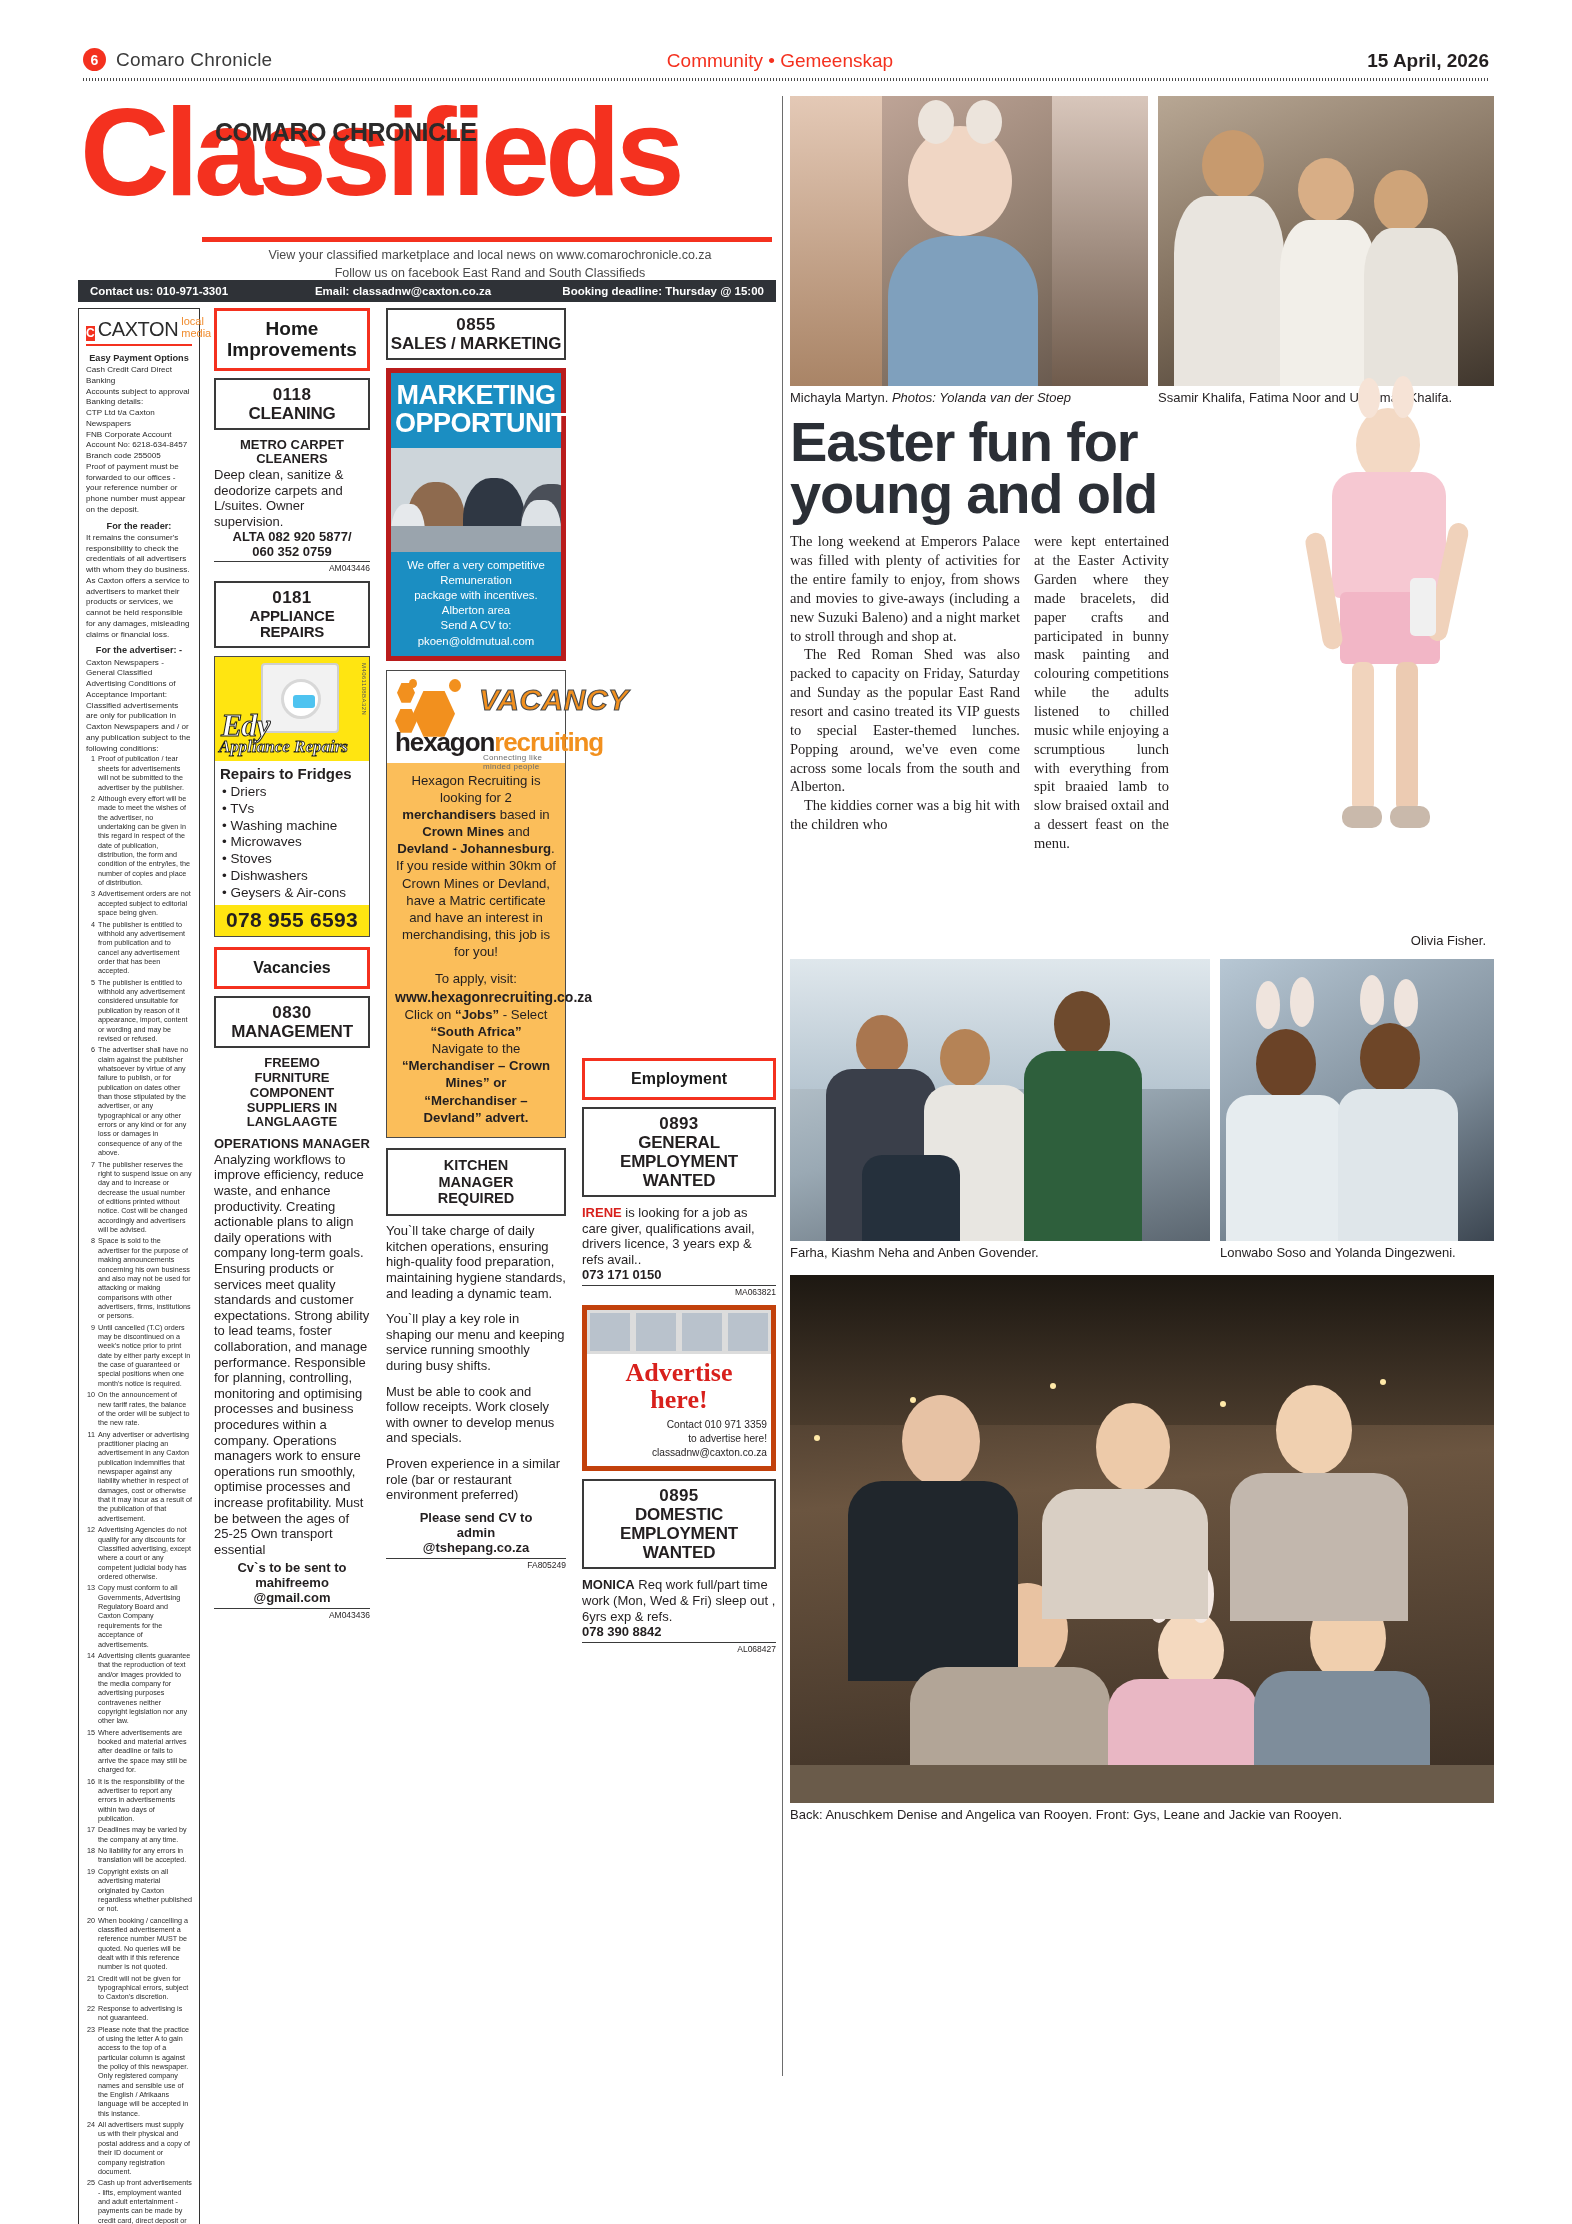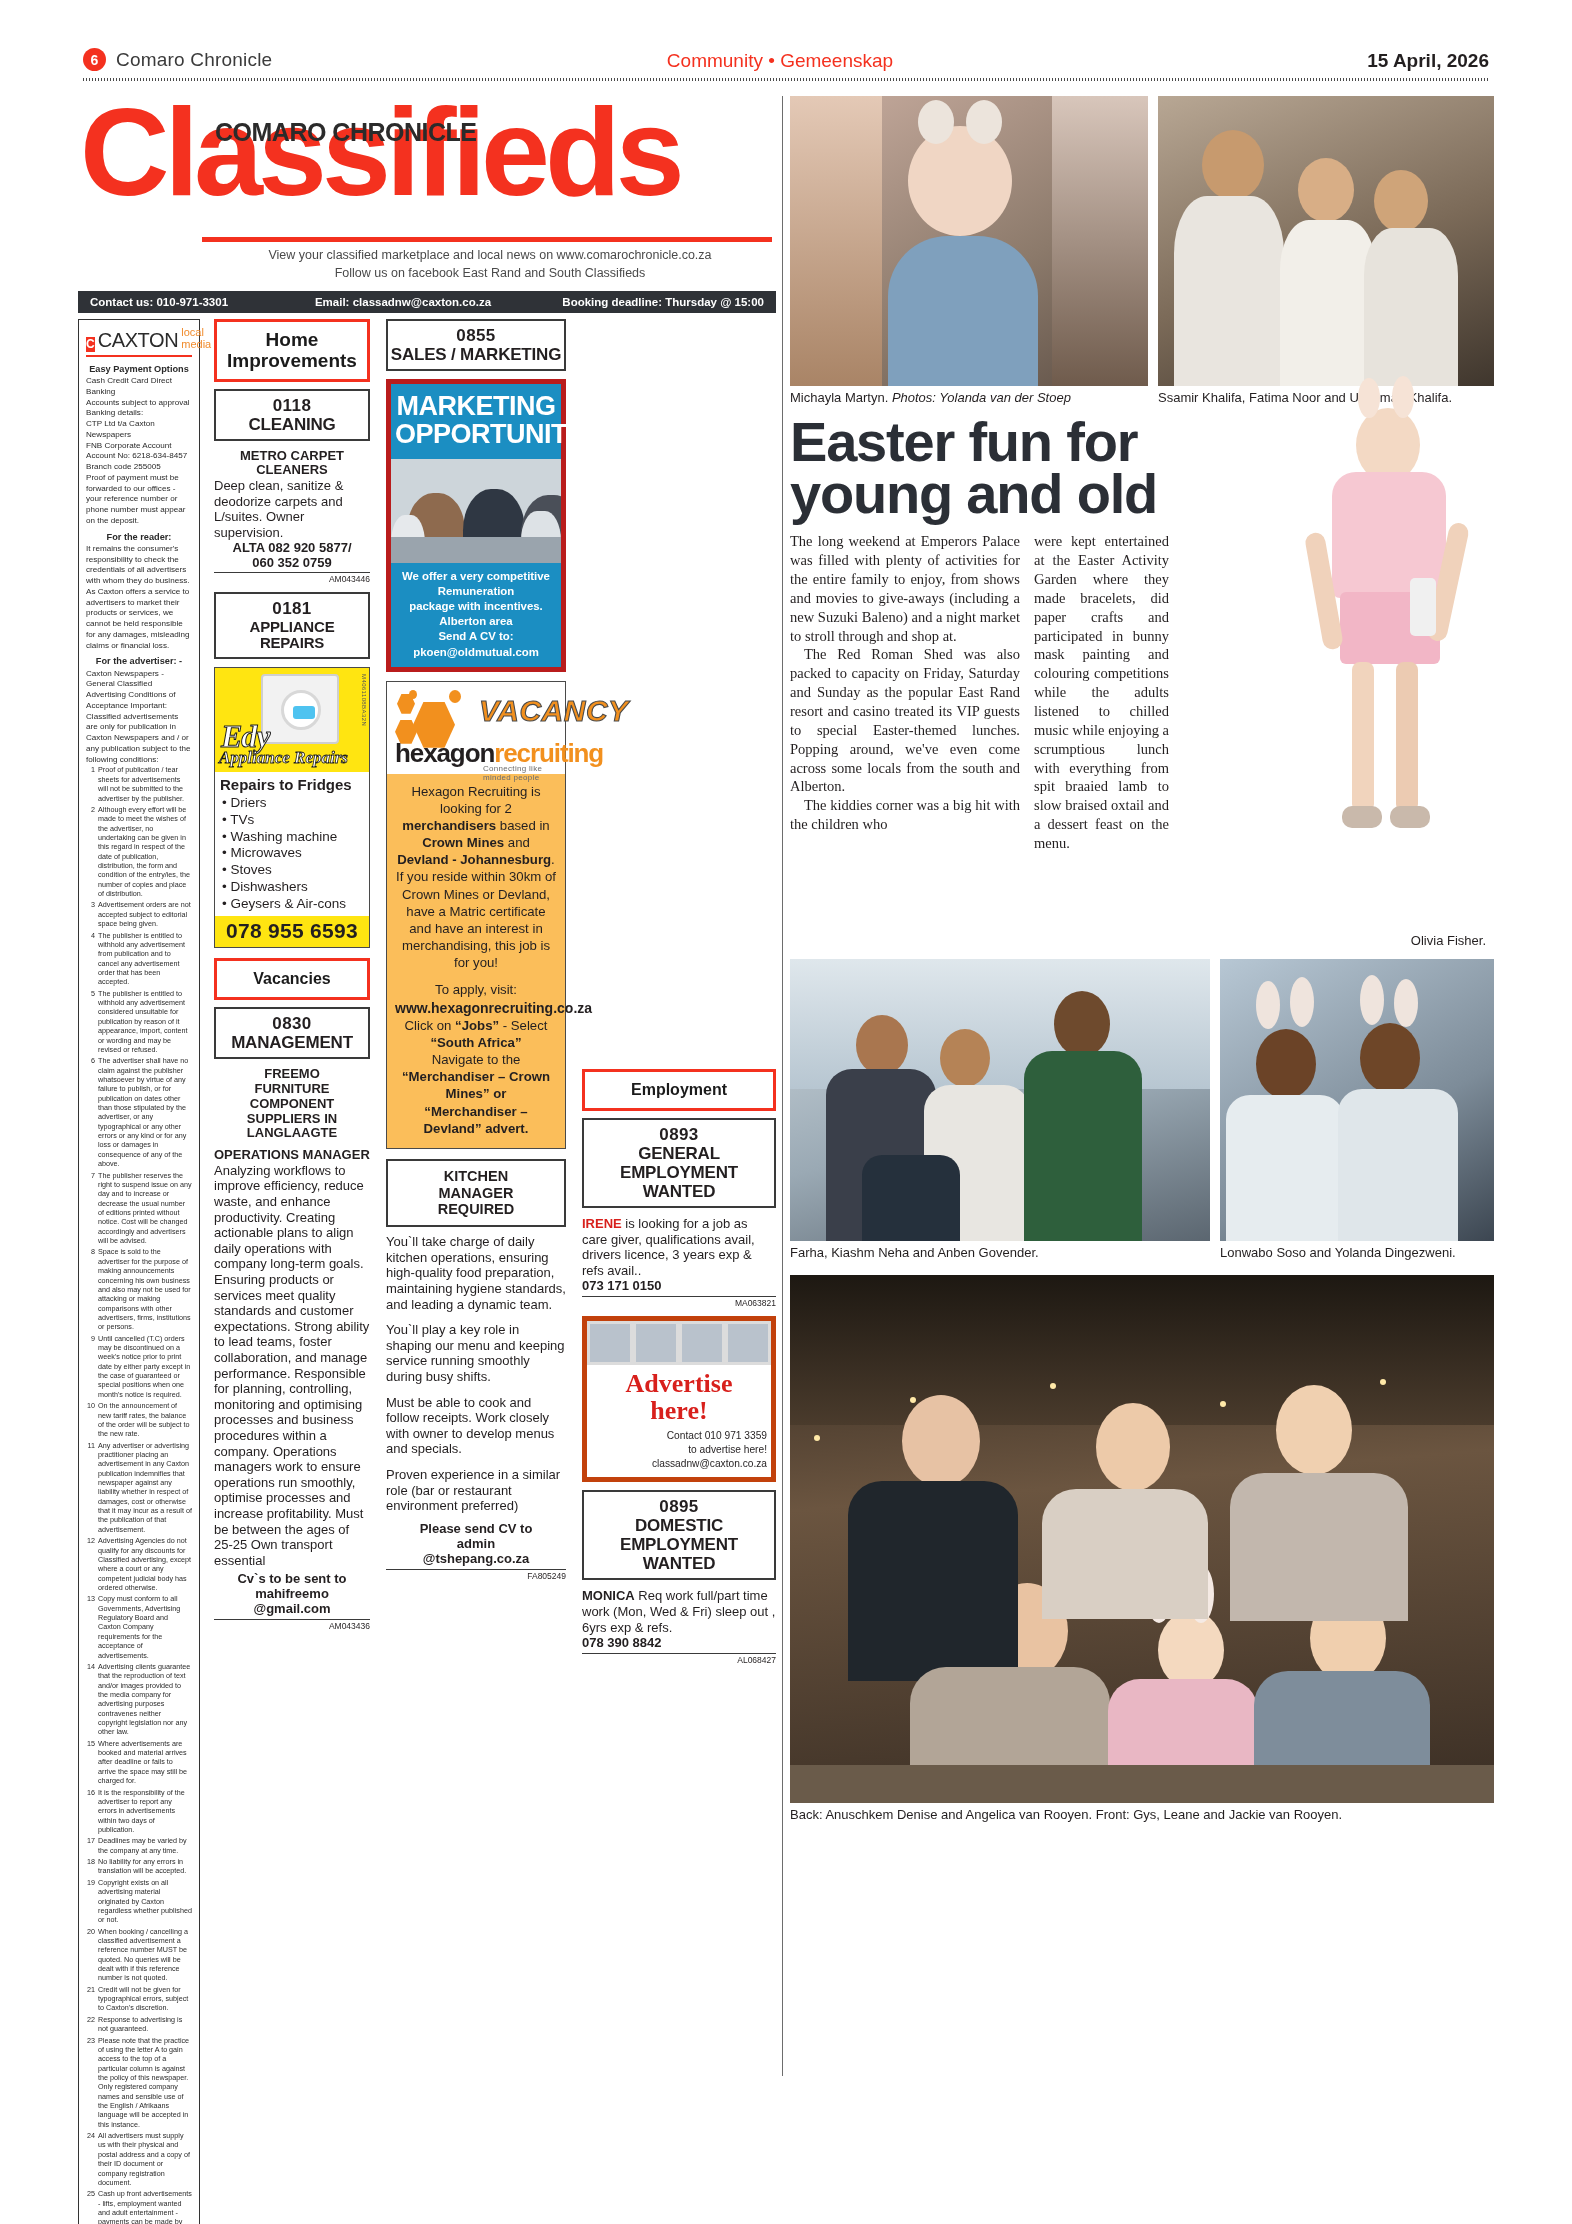--- a/index.html
+++ b/index.html
@@ -57,21 +57,21 @@
     color:#2b2b2b;
   }
   .cl-underline {
     position:absolute; left:124px; top:141px; width:570px; height:5px; background:#f4311f;
   }
   .cl-tagline {
     position:absolute; left:124px; top:150px; width:576px;
     text-align:center; font-size:12.5px; color:#4a4a4a; line-height:1.45;
   }
   .contact-strip {
-    position:relative; margin-top:13px;
+    position:relative; margin-top:2px;
     height:22px; background:#2f3237; color:#fff;
     display:flex; align-items:center;
     font-size:11.5px; font-weight:bold;
   }
   .contact-strip span { flex:1; }
   .contact-strip .c1 { padding-left:12px; flex:0 0 180px; }
   .contact-strip .c2 { flex:0 0 290px; text-align:center; }
   .contact-strip .c3 { text-align:right; padding-right:12px; }
 
   
@@ -161,21 +161,21 @@
   
   .mk-band {
     background:#1b8ec2; color:#fff; text-align:center;
     font-weight:bold; font-size:27px; line-height:1.05;
     padding:8px 4px 10px; letter-spacing:-.5px;
   }
   .mk-q { font-size:11.4px; font-weight:bold; text-align:center; line-height:1.3; padding:7px 3px 6px; }
   .mk-photo { height:104px; position:relative; overflow:hidden; background:#cdd5da; }
   .mk-foot {
     background:#1b8ec2; color:#fff; text-align:center;
-    font-weight:bold; font-size:11.4px; line-height:1.33; padding:6px 4px 7px;
+    font-weight:normal; font-size:11.4px; line-height:1.33; padding:6px 4px 7px;
   }
   .mk-outer { border:5px solid #b91c1c; }
 
   
   .hex-box { border:1px solid #4a4a4a; margin-top:9px; }
   .hex-top { background:#fff; padding:8px 6px 4px; position:relative; height:92px; }
   .hex-logo-g { position:absolute; left:8px; top:8px; width:78px; height:62px; }
   .hexg { position:absolute; background:#f2901e; }
   .hx1 { left:18px; top:12px; width:42px; height:46px;
          clip-path:polygon(25% 0,75% 0,100% 50%,75% 100%,25% 100%,0 50%); }

